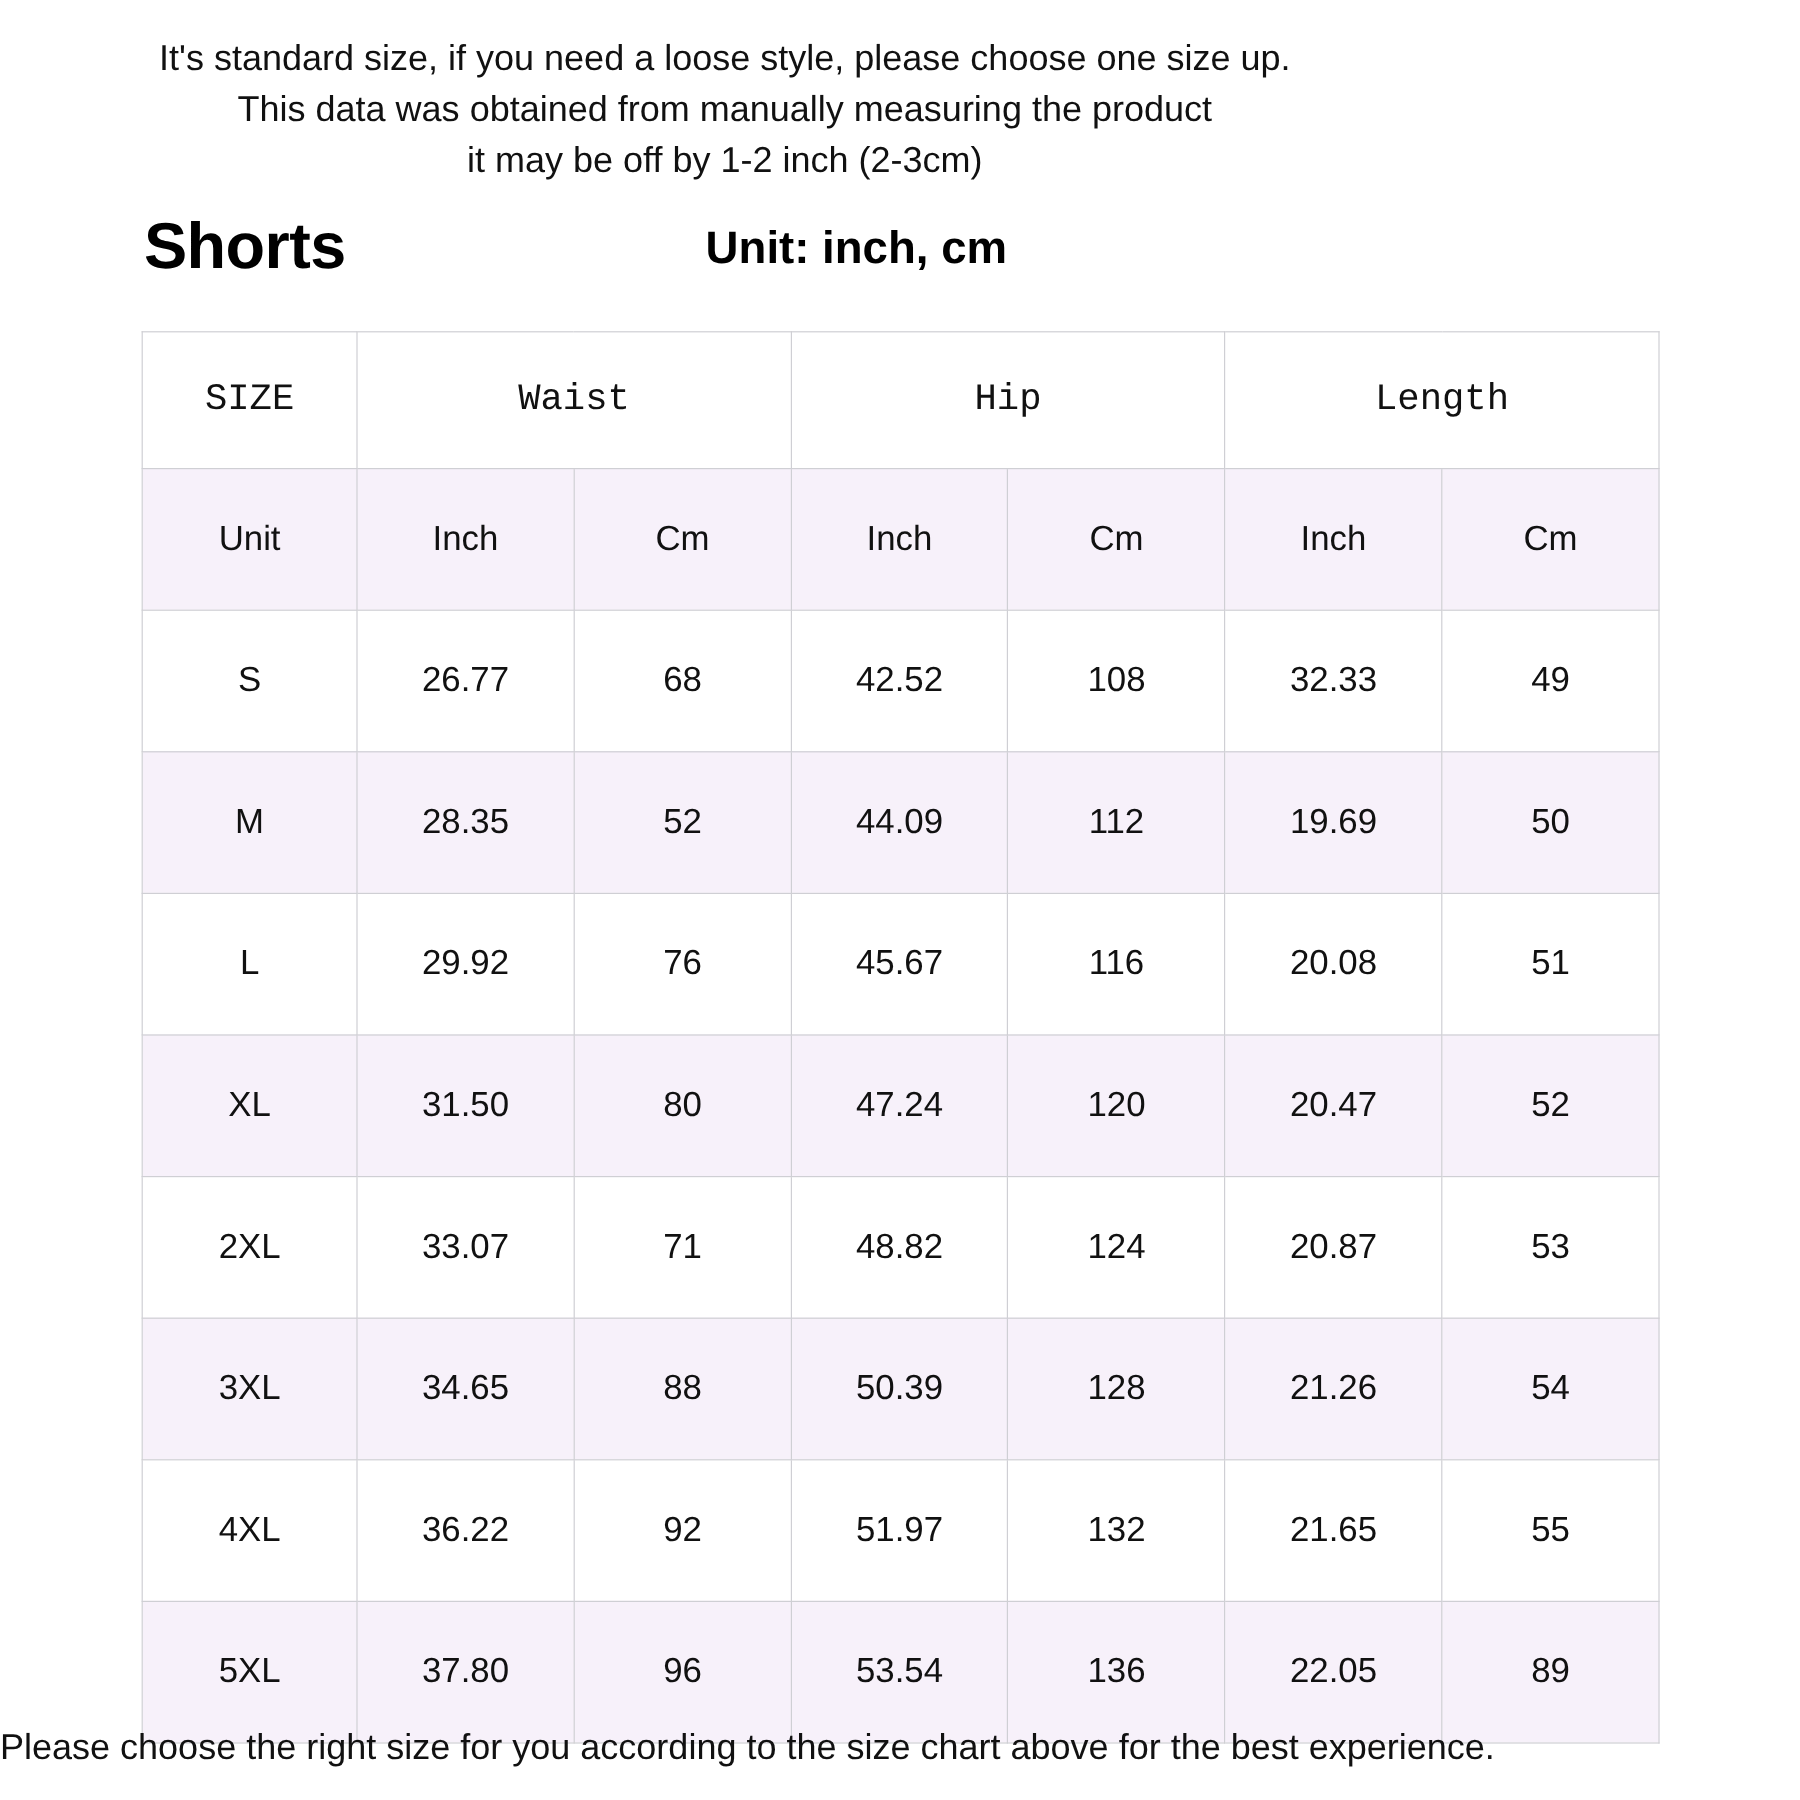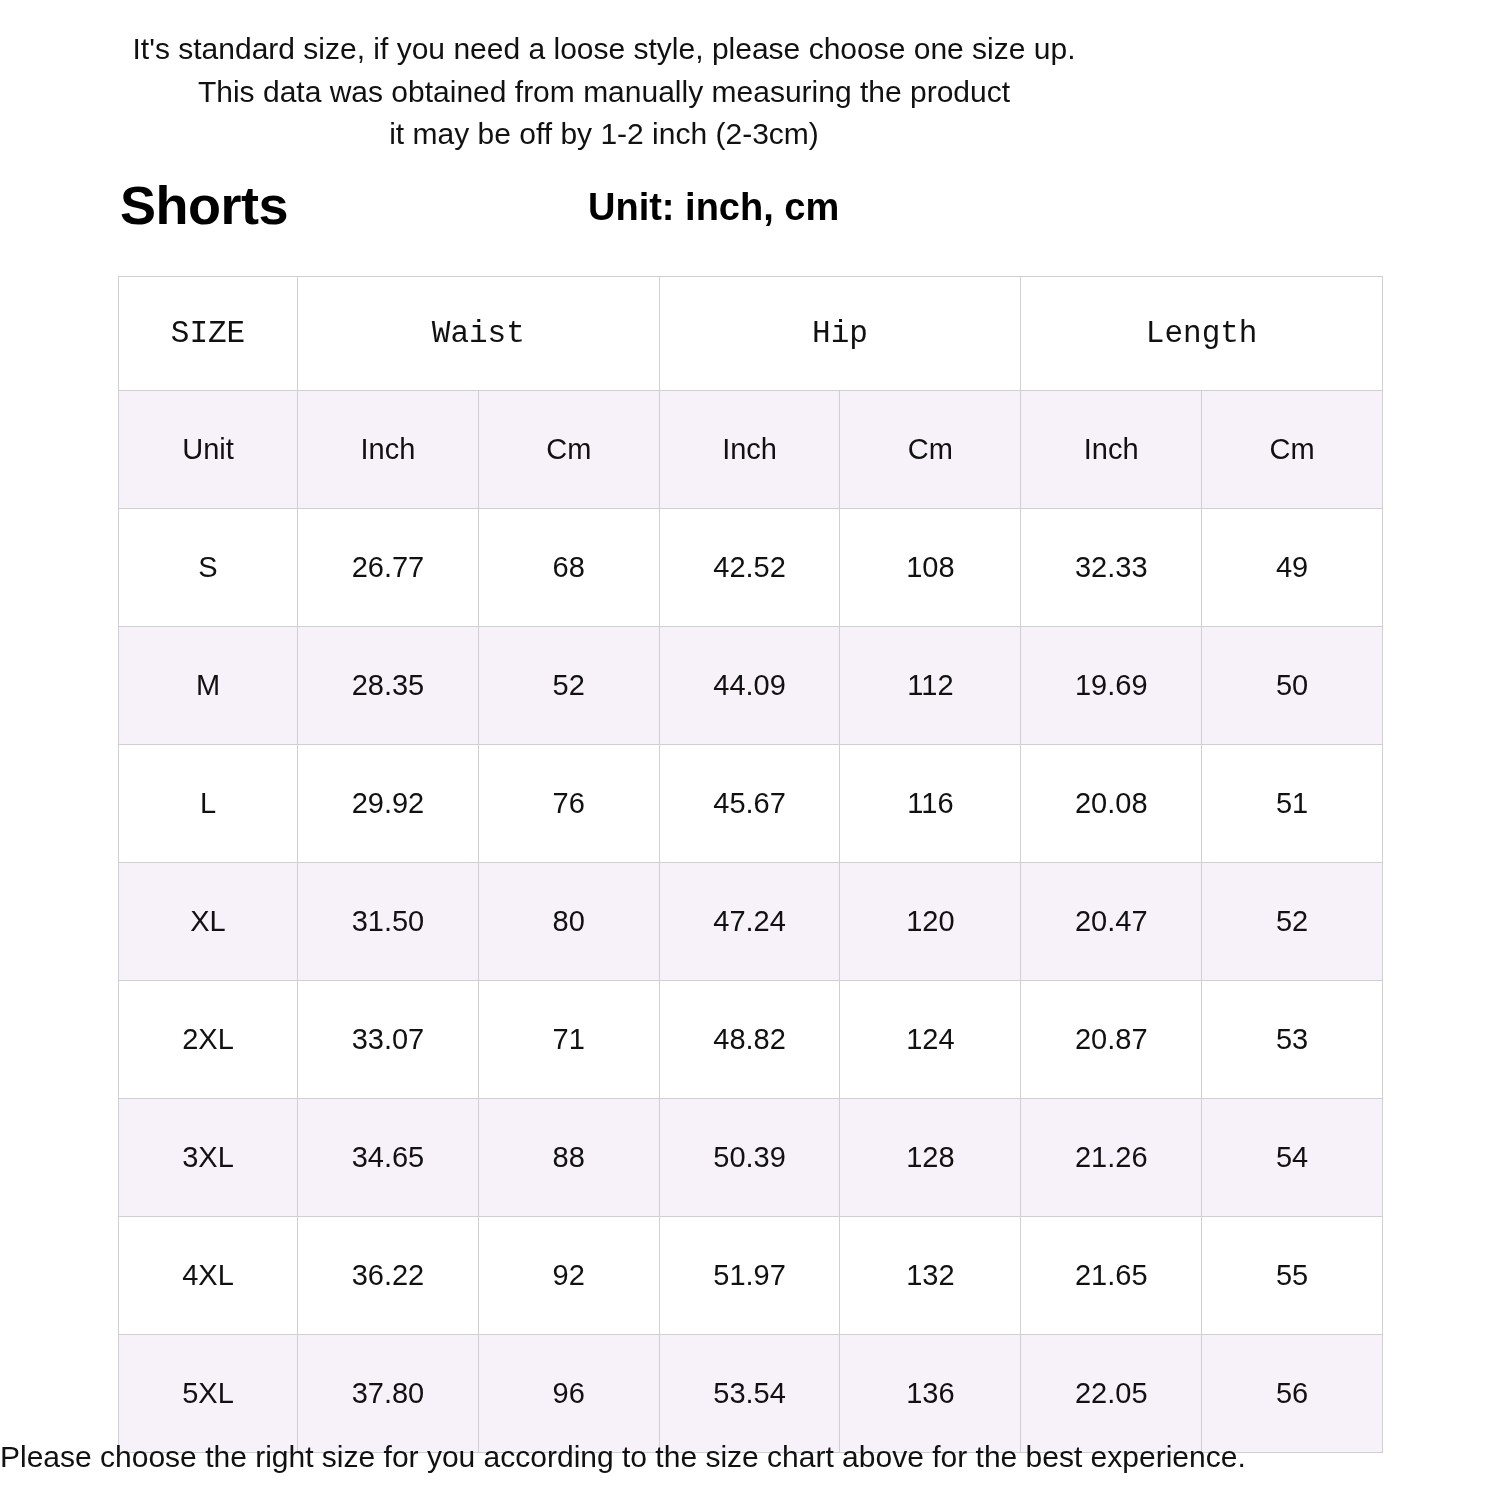--- a/index.html
+++ b/index.html
@@ -186,20 +186,20 @@
         <td>21.65</td>
         <td>55</td>
       </tr>
       <tr class="shade">
         <td>5XL</td>
         <td>37.80</td>
         <td>96</td>
         <td>53.54</td>
         <td>136</td>
         <td>22.05</td>
-        <td>56</td>
+        <td>89</td>
       </tr>
     </tbody>
   </table>
 
   <div class="footer">Please choose the right size for you according to the size chart above for the best experience.</div>
 
 </div>
 
 </body></html>

